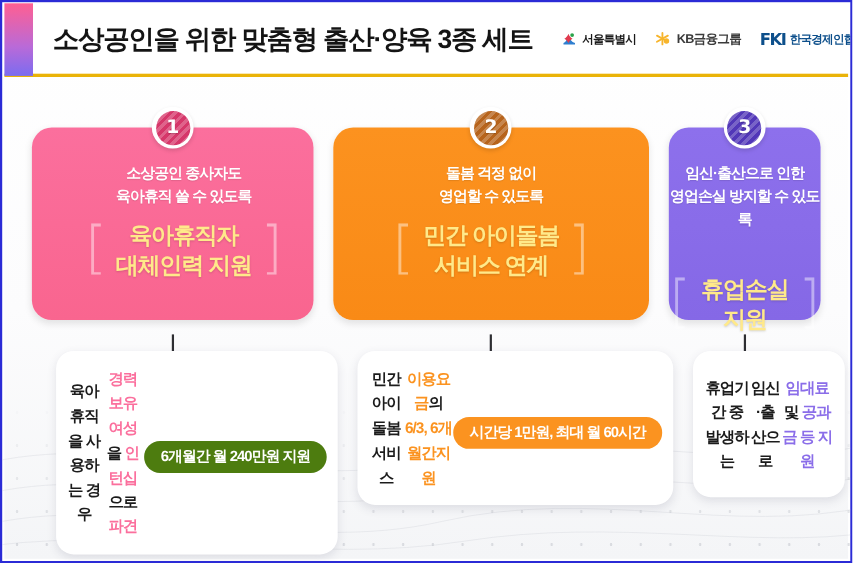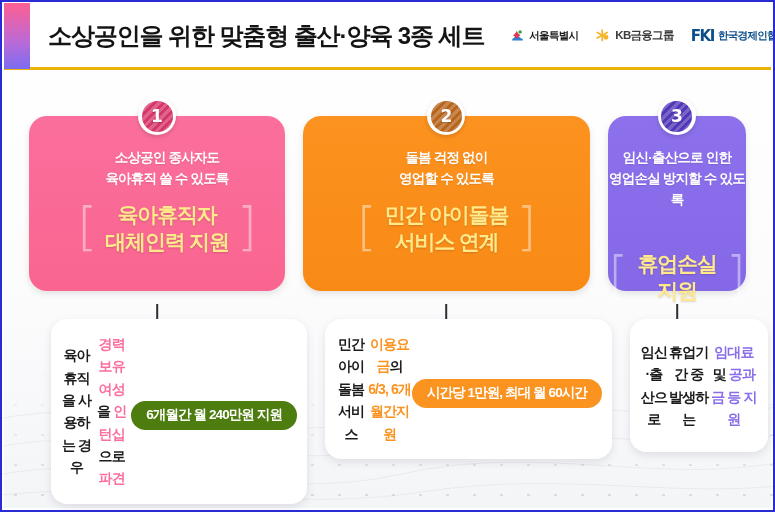--- a/index.html
+++ b/index.html
@@ -286,22 +286,22 @@
       <div class="headline-wrap">
         <span class="bracket bracket-l">[</span>
         <div class="card-headline">
                 <div>휴업손실 지원</div>
               </div>
         <span class="bracket bracket-r">]</span>
       </div>
     </div>
     <div class="connector"></div>
     <div class="card-bottom">
-      <div class="bc-line"><span class="hl" style="color:#1b1b1b">임신·출산으로</span></div>
-            <div class="bc-line"><span class="hl" style="color:#1b1b1b">휴업기간 중 발생하는</span></div>
+      <div class="bc-line"><span class="hl" style="color:#1b1b1b">휴업기간 중 발생하는</span></div>
+            <div class="bc-line"><span class="hl" style="color:#1b1b1b">임신·출산으로</span></div>
             <div class="bc-line"><span class="hl" style="color:#8a6de9">임대료</span><span class="hl" style="color:#1b1b1b"> 및 </span><span class="hl" style="color:#8a6de9">공과금 등 지원</span></div>
 
     </div>
         </div>
       </div>
   </div>
 
 </div>
 
 </body></html>

